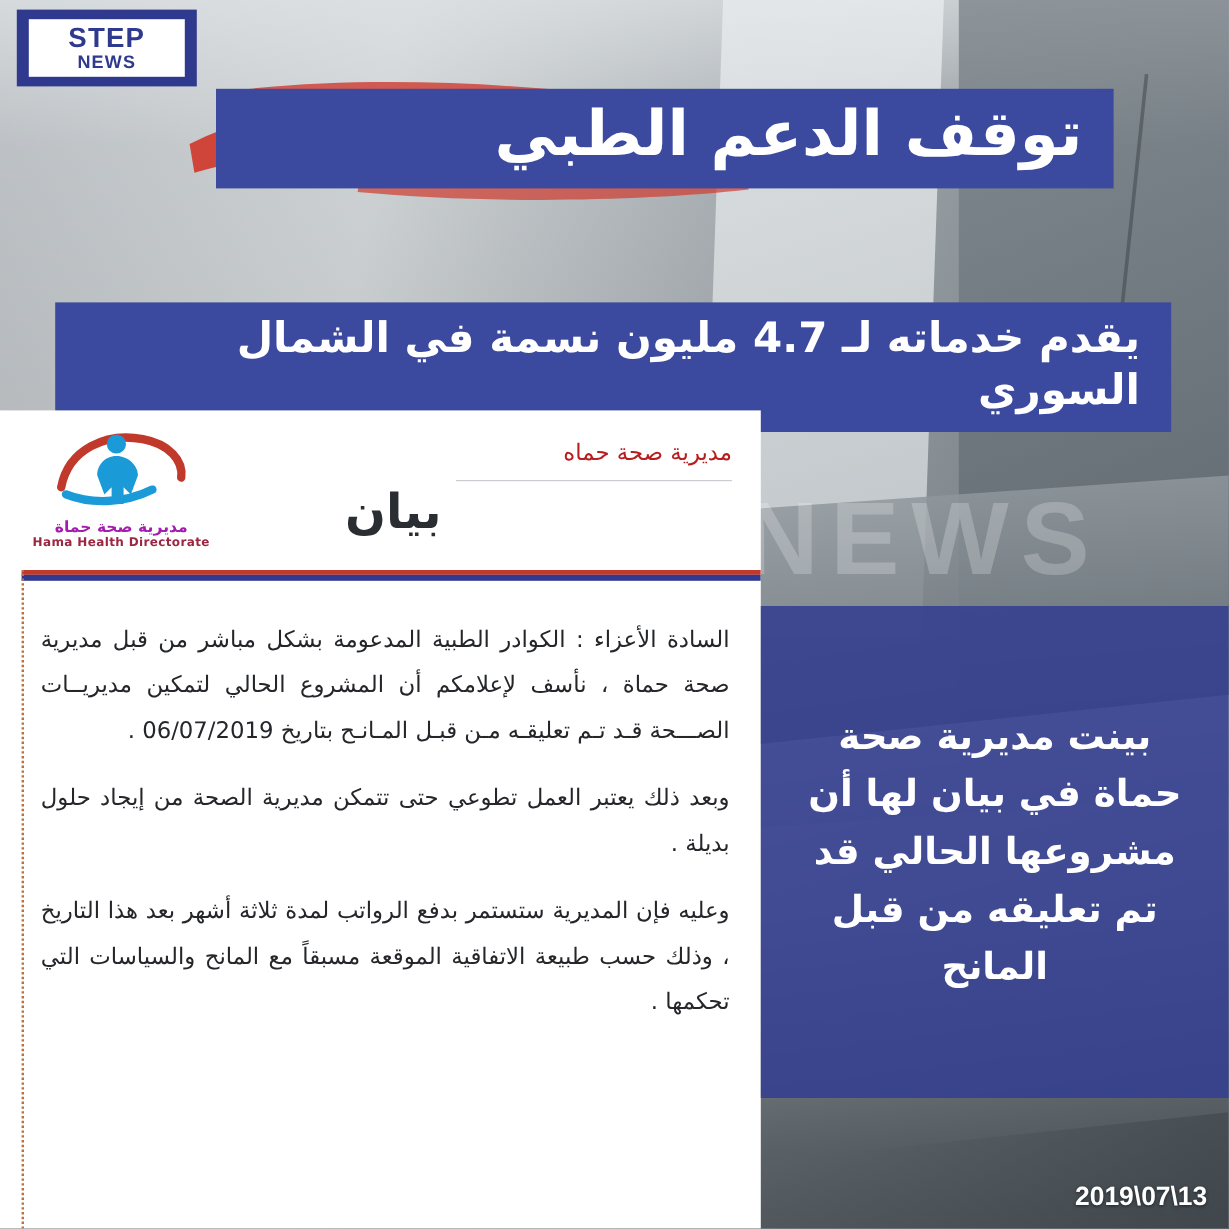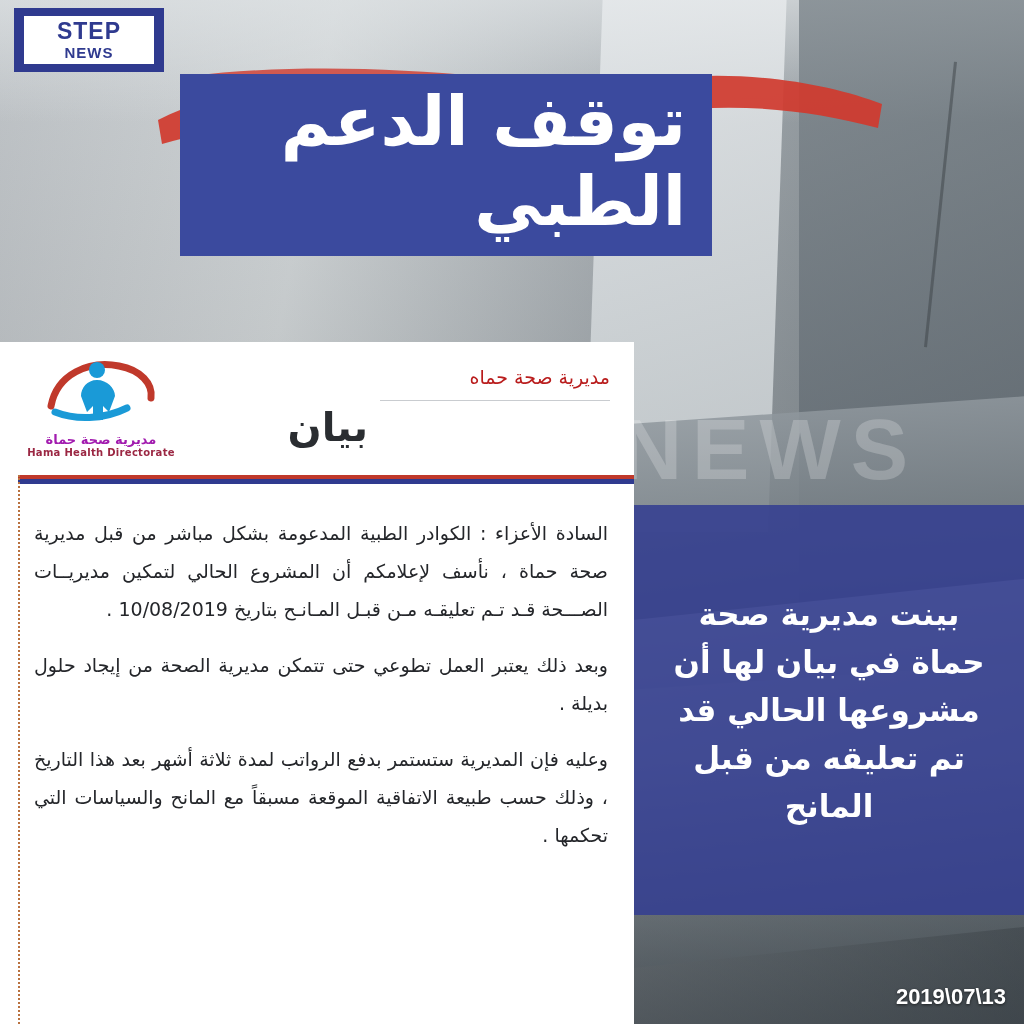--- a/index.html
+++ b/index.html
@@ -150,28 +150,28 @@
     width: 740px;
     height: 110px;
     pointer-events: none;
   }
 
   
   .headline {
     position: absolute;
     left: 180px;
     top: 74px;
-    width: 532px;
+    width: 748px;
     background: #3b4a9e;
     color: #ffffff;
     text-align: right;
     direction: rtl;
     font-family: "DejaVu Sans", sans-serif;
     font-weight: bold;
-    font-size: 68px;
+    font-size: 52px;
     line-height: 1.18;
     padding: 8px 26px 14px 26px;
     box-sizing: border-box;
   }
   .subline1 {
     position: absolute;
     left: 118px;
     top: 182px;
     width: 790px;
     background: #3b4a9e;
@@ -359,20 +359,21 @@
   </svg>
 
   <div class="logo">
     <div class="logo-inner">
       <div class="logo-step">STEP</div>
       <div class="logo-news">NEWS</div>
     </div>
   </div>
 
   <div class="headline">توقف الدعم الطبي</div>
+  <div class="subline2">يقدم خدماته لـ 4.7 مليون نسمة في الشمال السوري</div>
 
   <div class="doc">
     <div class="doc-head">
       <div class="doc-dept">مديرية صحة حماه</div>
       <div class="doc-dept-rule"></div>
       <div class="doc-title">بيان</div>
 
       <div class="logo-mark">
         <svg width="120" height="74" viewBox="0 0 120 74">
           <path d="M10,52 C16,20 48,6 78,12 C100,16 112,30 110,44" stroke="#c0392b" stroke-width="7" fill="none" stroke-linecap="round"></path>
@@ -383,21 +384,21 @@
         <div class="caption-ar">مديرية صحة حماة</div>
         <div class="caption-en">Hama Health Directorate</div>
       </div>
     </div>
 
     <div class="doc-bar-red"></div>
     <div class="doc-bar-blue"></div>
     <div class="doc-side"></div>
 
     <div class="doc-body">
-      <p>السادة الأعزاء : الكوادر الطبية المدعومة بشكل مباشر من قبل مديرية صحة حماة ، نأسف لإعلامكم  أن المشروع الحالي لتمكين مديريــات الصـــحة قـد تـم تعليقـه مـن قبـل المـانـح بتاريخ 10/08/2019 .</p>
+      <p>السادة الأعزاء : الكوادر الطبية المدعومة بشكل مباشر من قبل مديرية صحة حماة ، نأسف لإعلامكم  أن المشروع الحالي لتمكين مديريــات الصـــحة قـد تـم تعليقـه مـن قبـل المـانـح بتاريخ 06/07/2019 .</p>
       <p>وبعد ذلك يعتبر العمل تطوعي حتى تتمكن مديرية الصحة من إيجاد حلول بديلة .</p>
       <p>وعليه فإن المديرية ستستمر بدفع الرواتب لمدة ثلاثة أشهر بعد هذا التاريخ ، وذلك حسب طبيعة الاتفاقية الموقعة مسبقاً مع المانح والسياسات التي تحكمها .</p>
     </div>
   </div>
 
   <div class="caption-block">بينت مديرية صحة حماة في بيان لها أن مشروعها الحالي قد تم تعليقه من قبل المانح</div>
 
   <div class="date">2019\07\13</div>
 </div>
 

